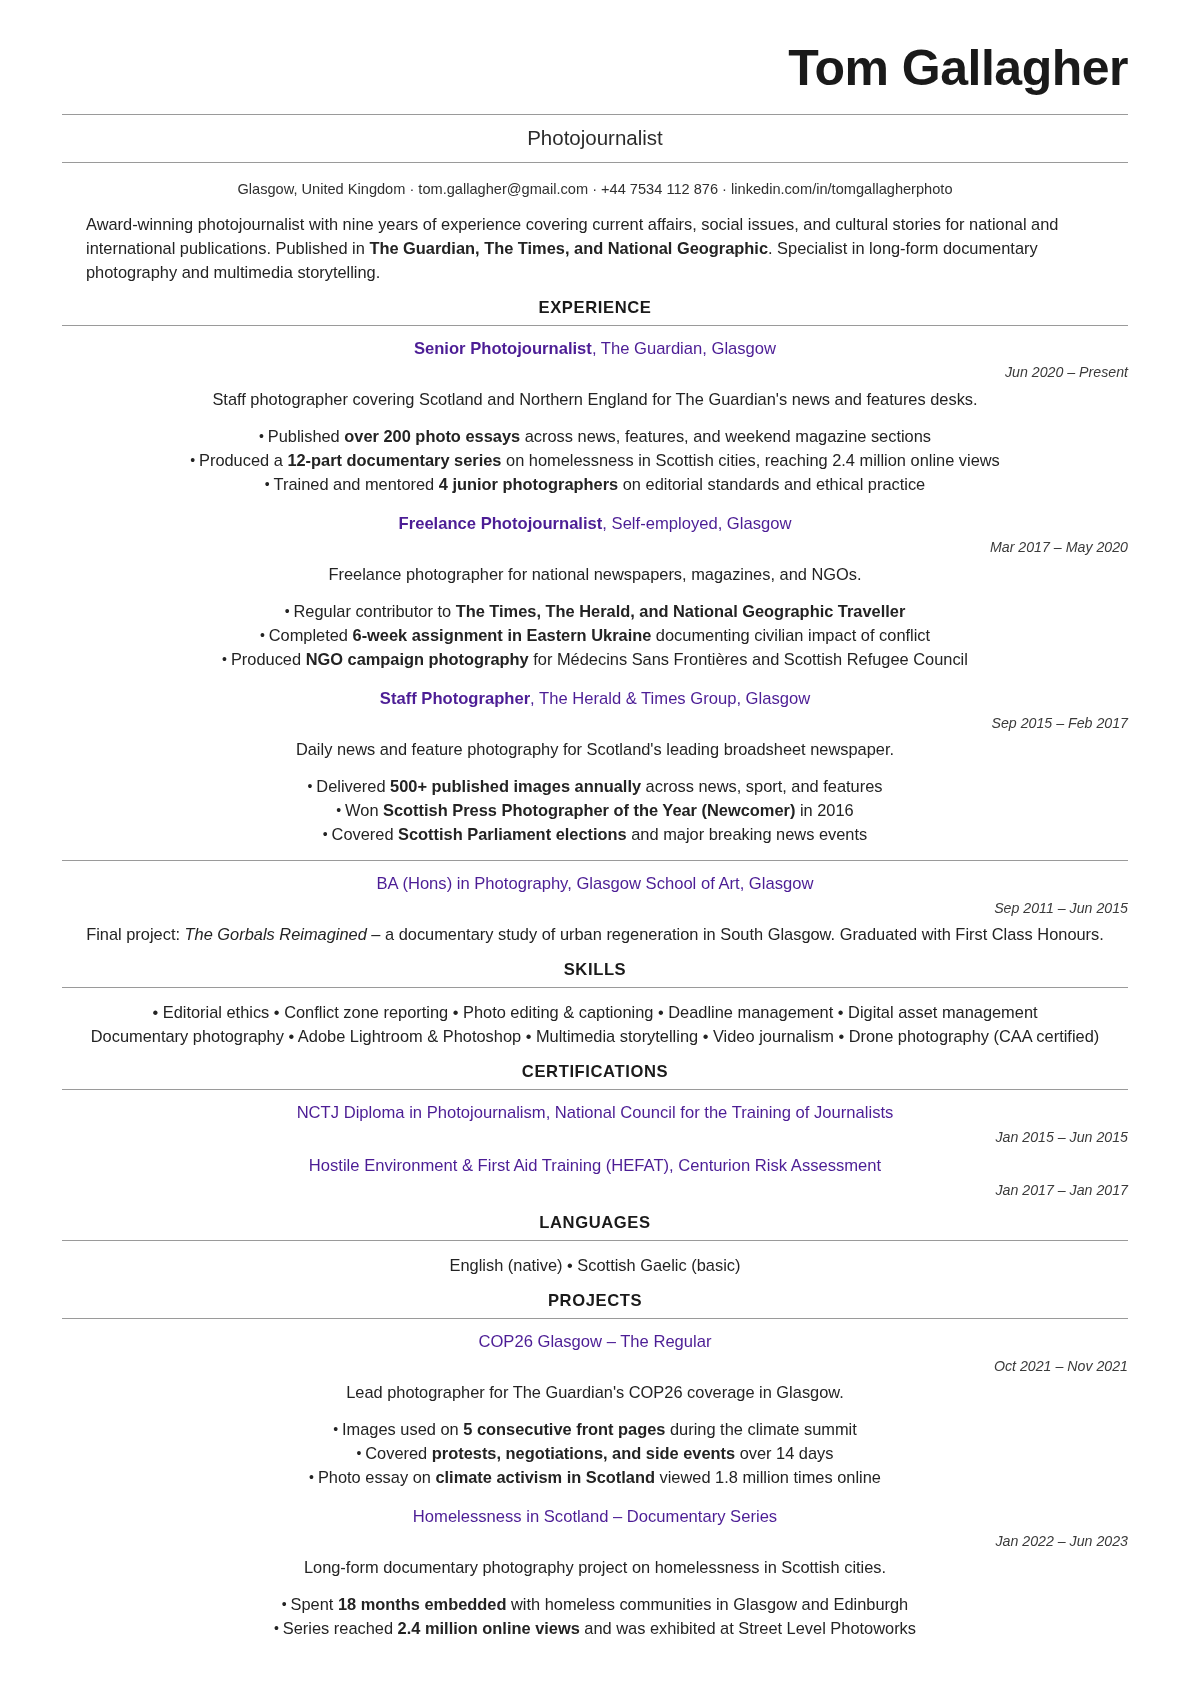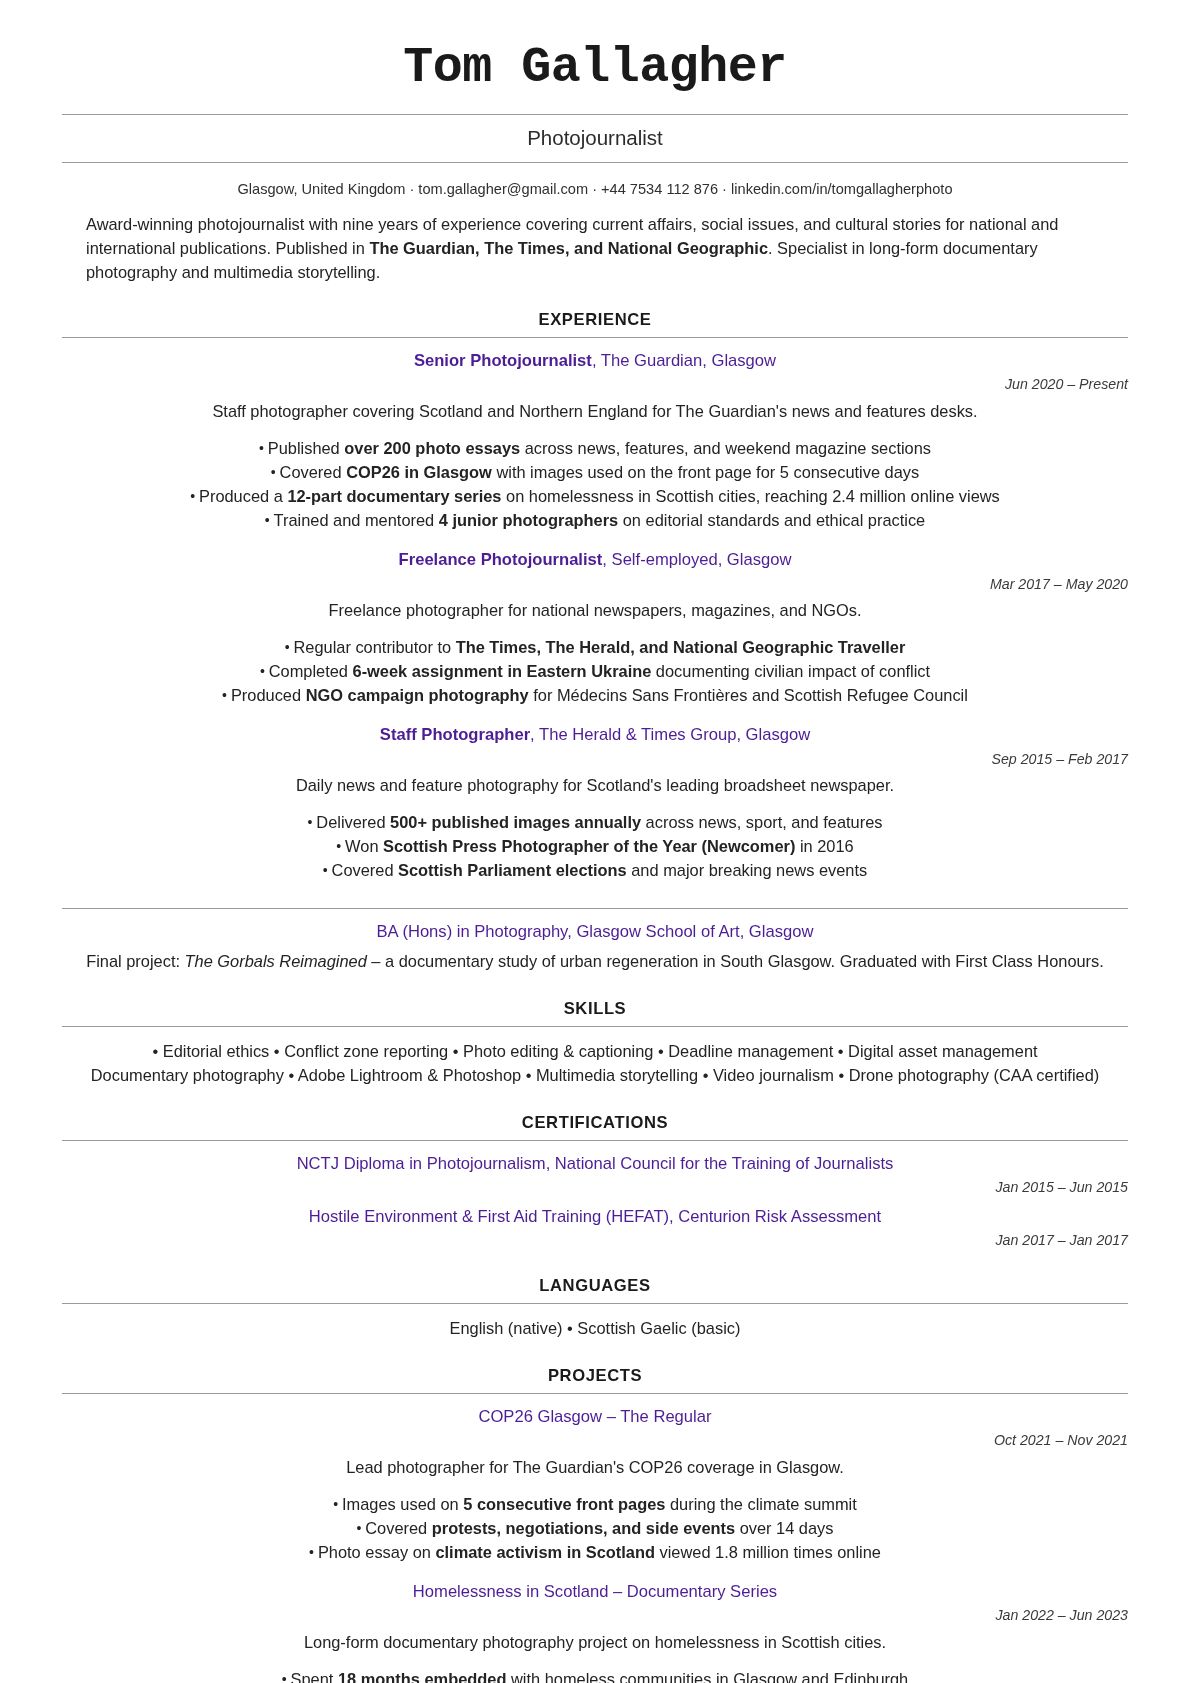--- a/index.html
+++ b/index.html
@@ -17,28 +17,27 @@
     min-height: 1683px;
     margin: 0 auto;
     background: #ffffff;
     box-sizing: border-box;
     padding: 34px 62px 40px 62px;
     position: relative;
   }
 
   
   .name {
-    text-align: center;
+    text-align: right;
     font-size: 50px;
     font-weight: 700;
     letter-spacing: -0.5px;
     line-height: 1.12;
     margin: 6px 0 18px 0;
     color: #1a1a1a;
-    font-family: Liberation Mono, monospace;
   }
   .rule {
     border: 0;
     border-top: 1.6px solid #9a9a9a;
     margin: 0;
     height: 0;
   }
   .headline {
     text-align: center;
     font-size: 20.5px;
@@ -56,21 +55,21 @@
   }
   .summary {
     font-size: 16.4px;
     line-height: 1.47;
     color: #232323;
     padding: 13px 24px 0 24px;
   }
   .summary b { font-weight: 700; }
 
   
-  .section { margin-top: 26px; }
+  .section { margin-top: 14px; }
   .section-title {
     text-align: center;
     font-size: 16.6px;
     font-weight: 700;
     letter-spacing: 0.6px;
     color: #1a1a1a;
     padding-bottom: 7px;
   }
   .section-body { padding-top: 12px; }
 
@@ -153,21 +152,20 @@
     <div class="section-title">EXPERIENCE</div>
     <hr class="rule">
     <div class="section-body">
 
       <div class="entry">
         <div class="entry-title"><b>Senior Photojournalist</b><span>, The Guardian, Glasgow</span></div>
         <div class="entry-dates">Jun 2020 – Present</div>
         <div class="entry-desc">Staff photographer covering Scotland and Northern England for The Guardian's news and features desks.</div>
         <ul class="bullets">
           <li><span>Published </span><b>over 200 photo essays</b><span> across news, features, and weekend magazine sections</span></li>
-          <li><span>Covered </span><b>COP26 in Glasgow</b><span> with images used on the front page for 5 consecutive days</span></li>
           <li><span>Produced a </span><b>12-part documentary series</b><span> on homelessness in Scottish cities, reaching 2.4 million online views</span></li>
           <li><span>Trained and mentored </span><b>4 junior photographers</b><span> on editorial standards and ethical practice</span></li>
         </ul>
       </div>
 
       <div class="entry">
         <div class="entry-title"><b>Freelance Photojournalist</b><span>, Self-employed, Glasgow</span></div>
         <div class="entry-dates">Mar 2017 – May 2020</div>
         <div class="entry-desc">Freelance photographer for national newspapers, magazines, and NGOs.</div>
         <ul class="bullets">
@@ -189,20 +187,21 @@
       </div>
 
     </div>
   </div>
 
   <div class="section">
     <hr class="rule">
     <div class="section-body">
       <div class="entry">
         <div class="entry-title">BA (Hons) in Photography, Glasgow School of Art, Glasgow</div>
+        <div class="entry-dates">Sep 2011 – Jun 2015</div>
         <div class="entry-desc"><span>Final project: </span><i>The Gorbals Reimagined</i><span> – a documentary study of urban regeneration in South Glasgow. Graduated with First Class Honours.</span></div>
       </div>
     </div>
   </div>
 
   <div class="section">
     <div class="section-title">SKILLS</div>
     <hr class="rule">
     <div class="section-body">
       <div class="skills-line">• Editorial ethics • Conflict zone reporting • Photo editing &amp; captioning • Deadline management • Digital asset management</div>

